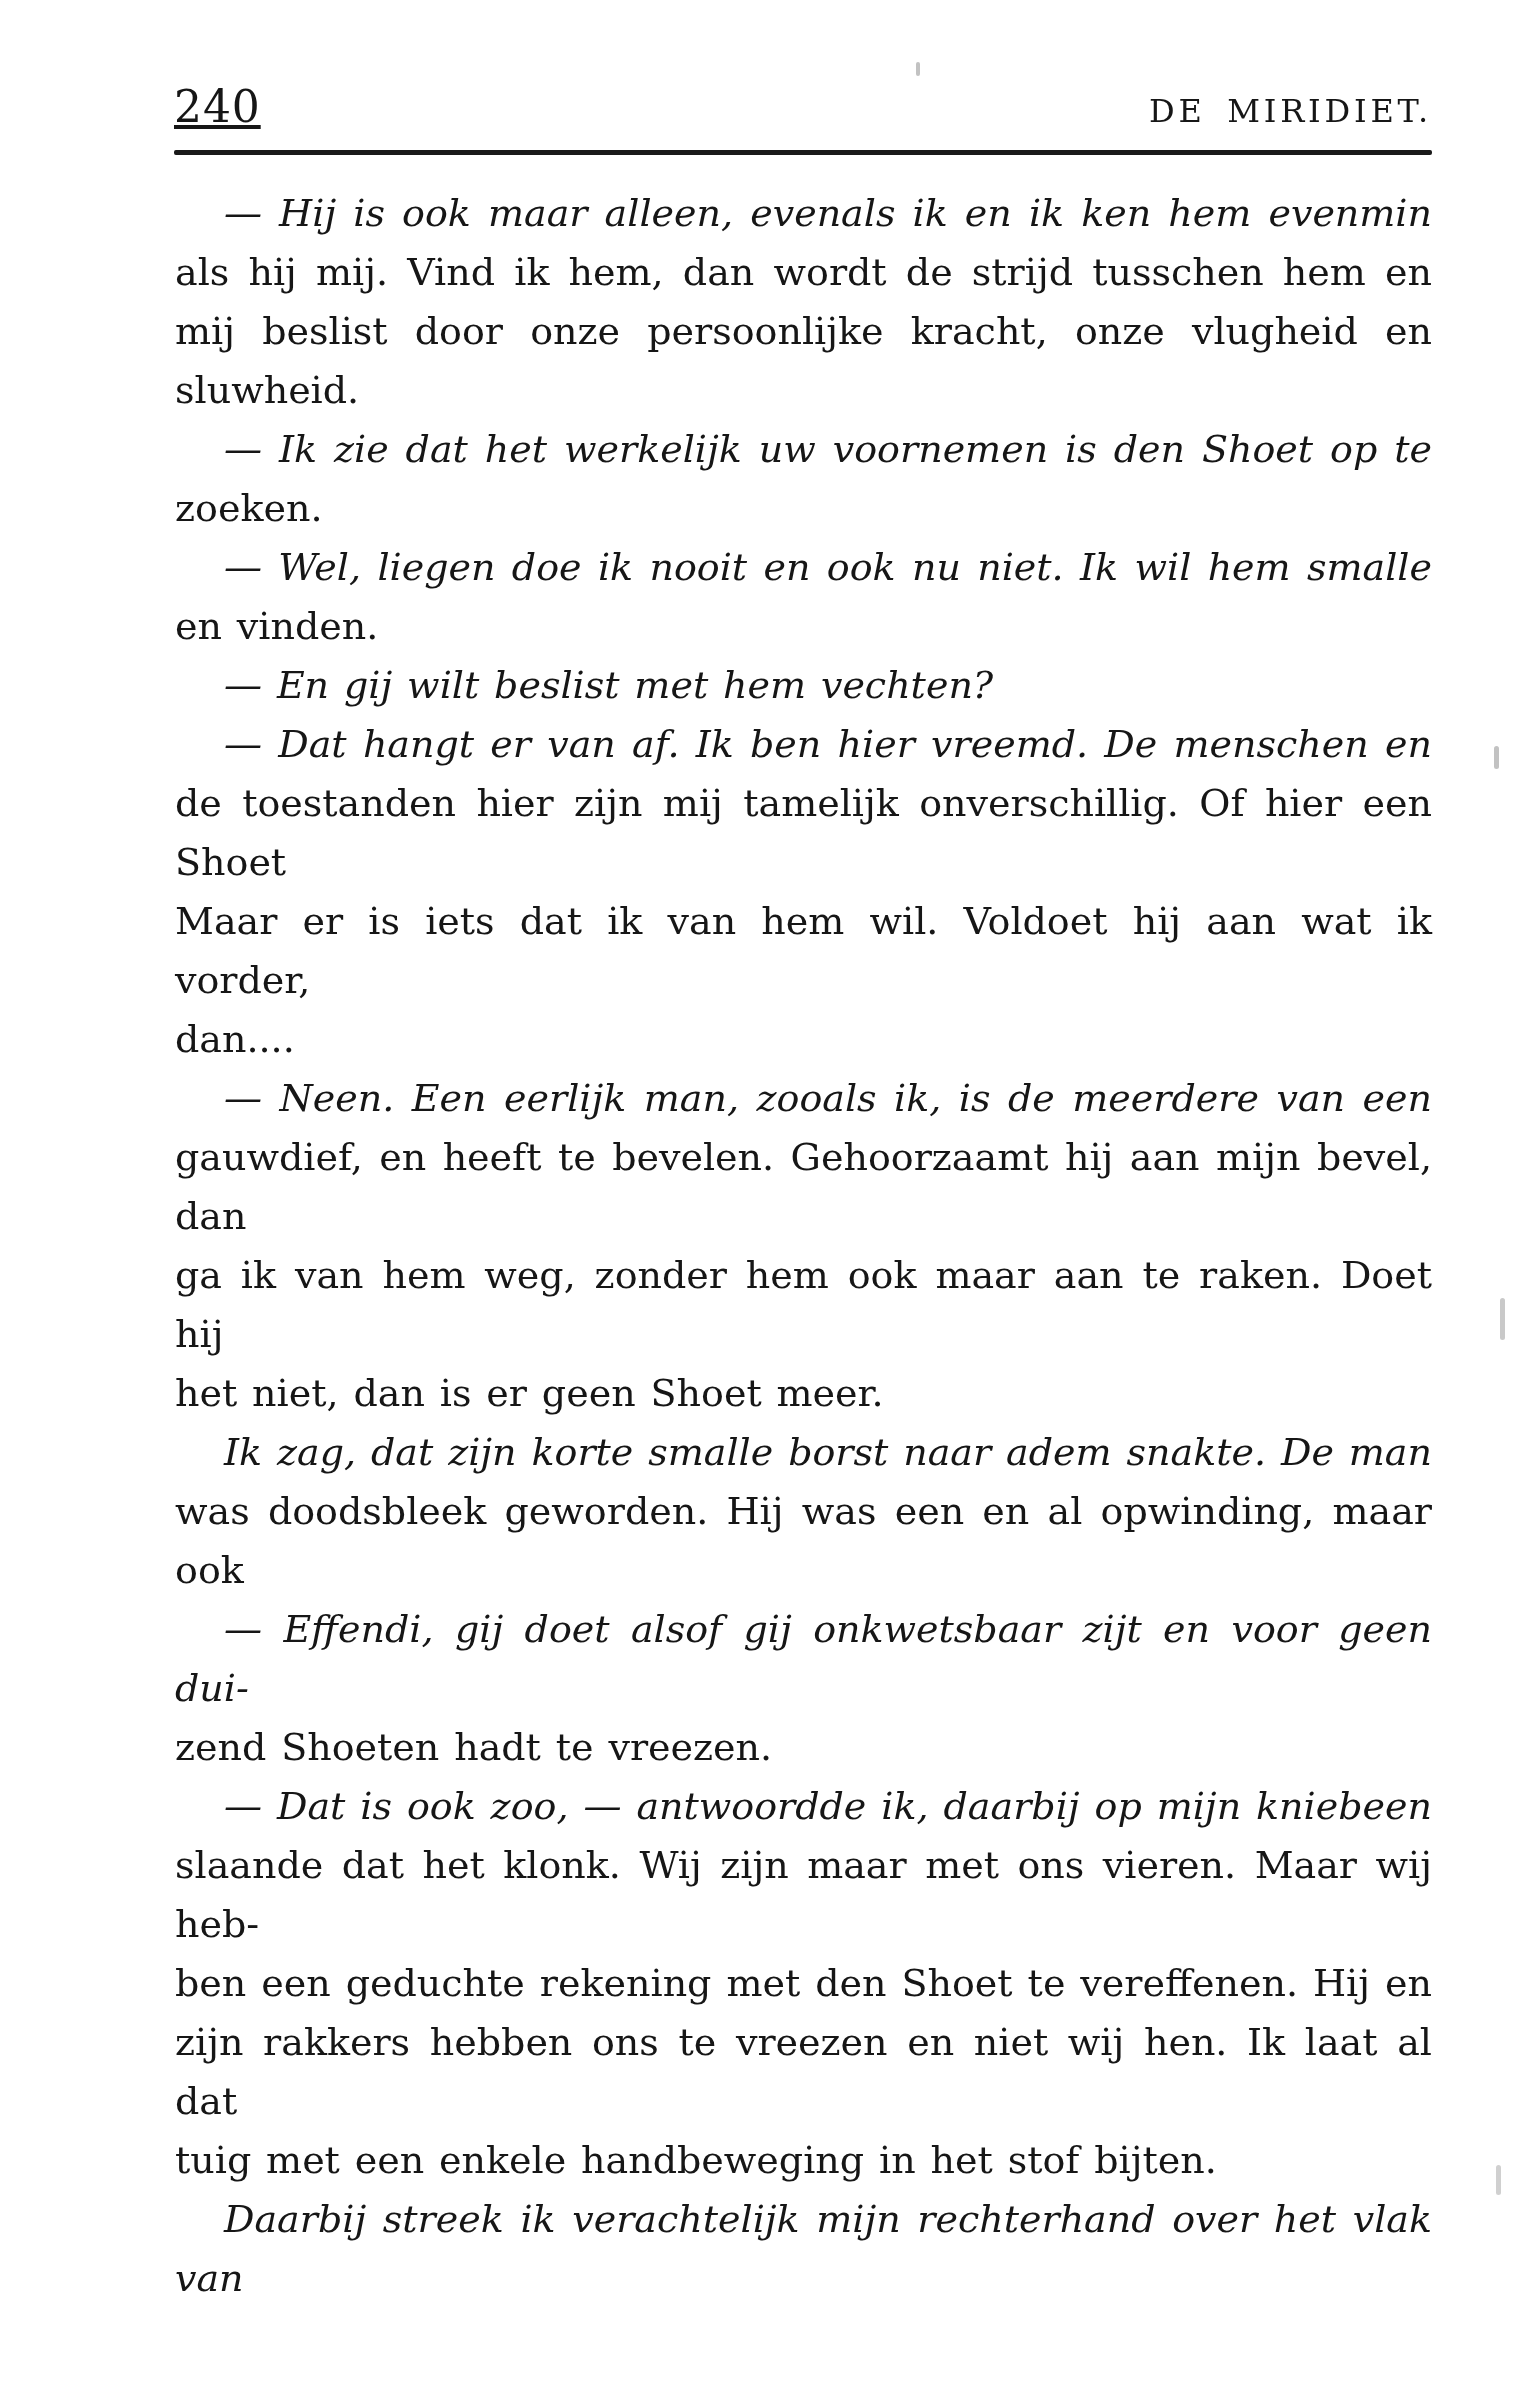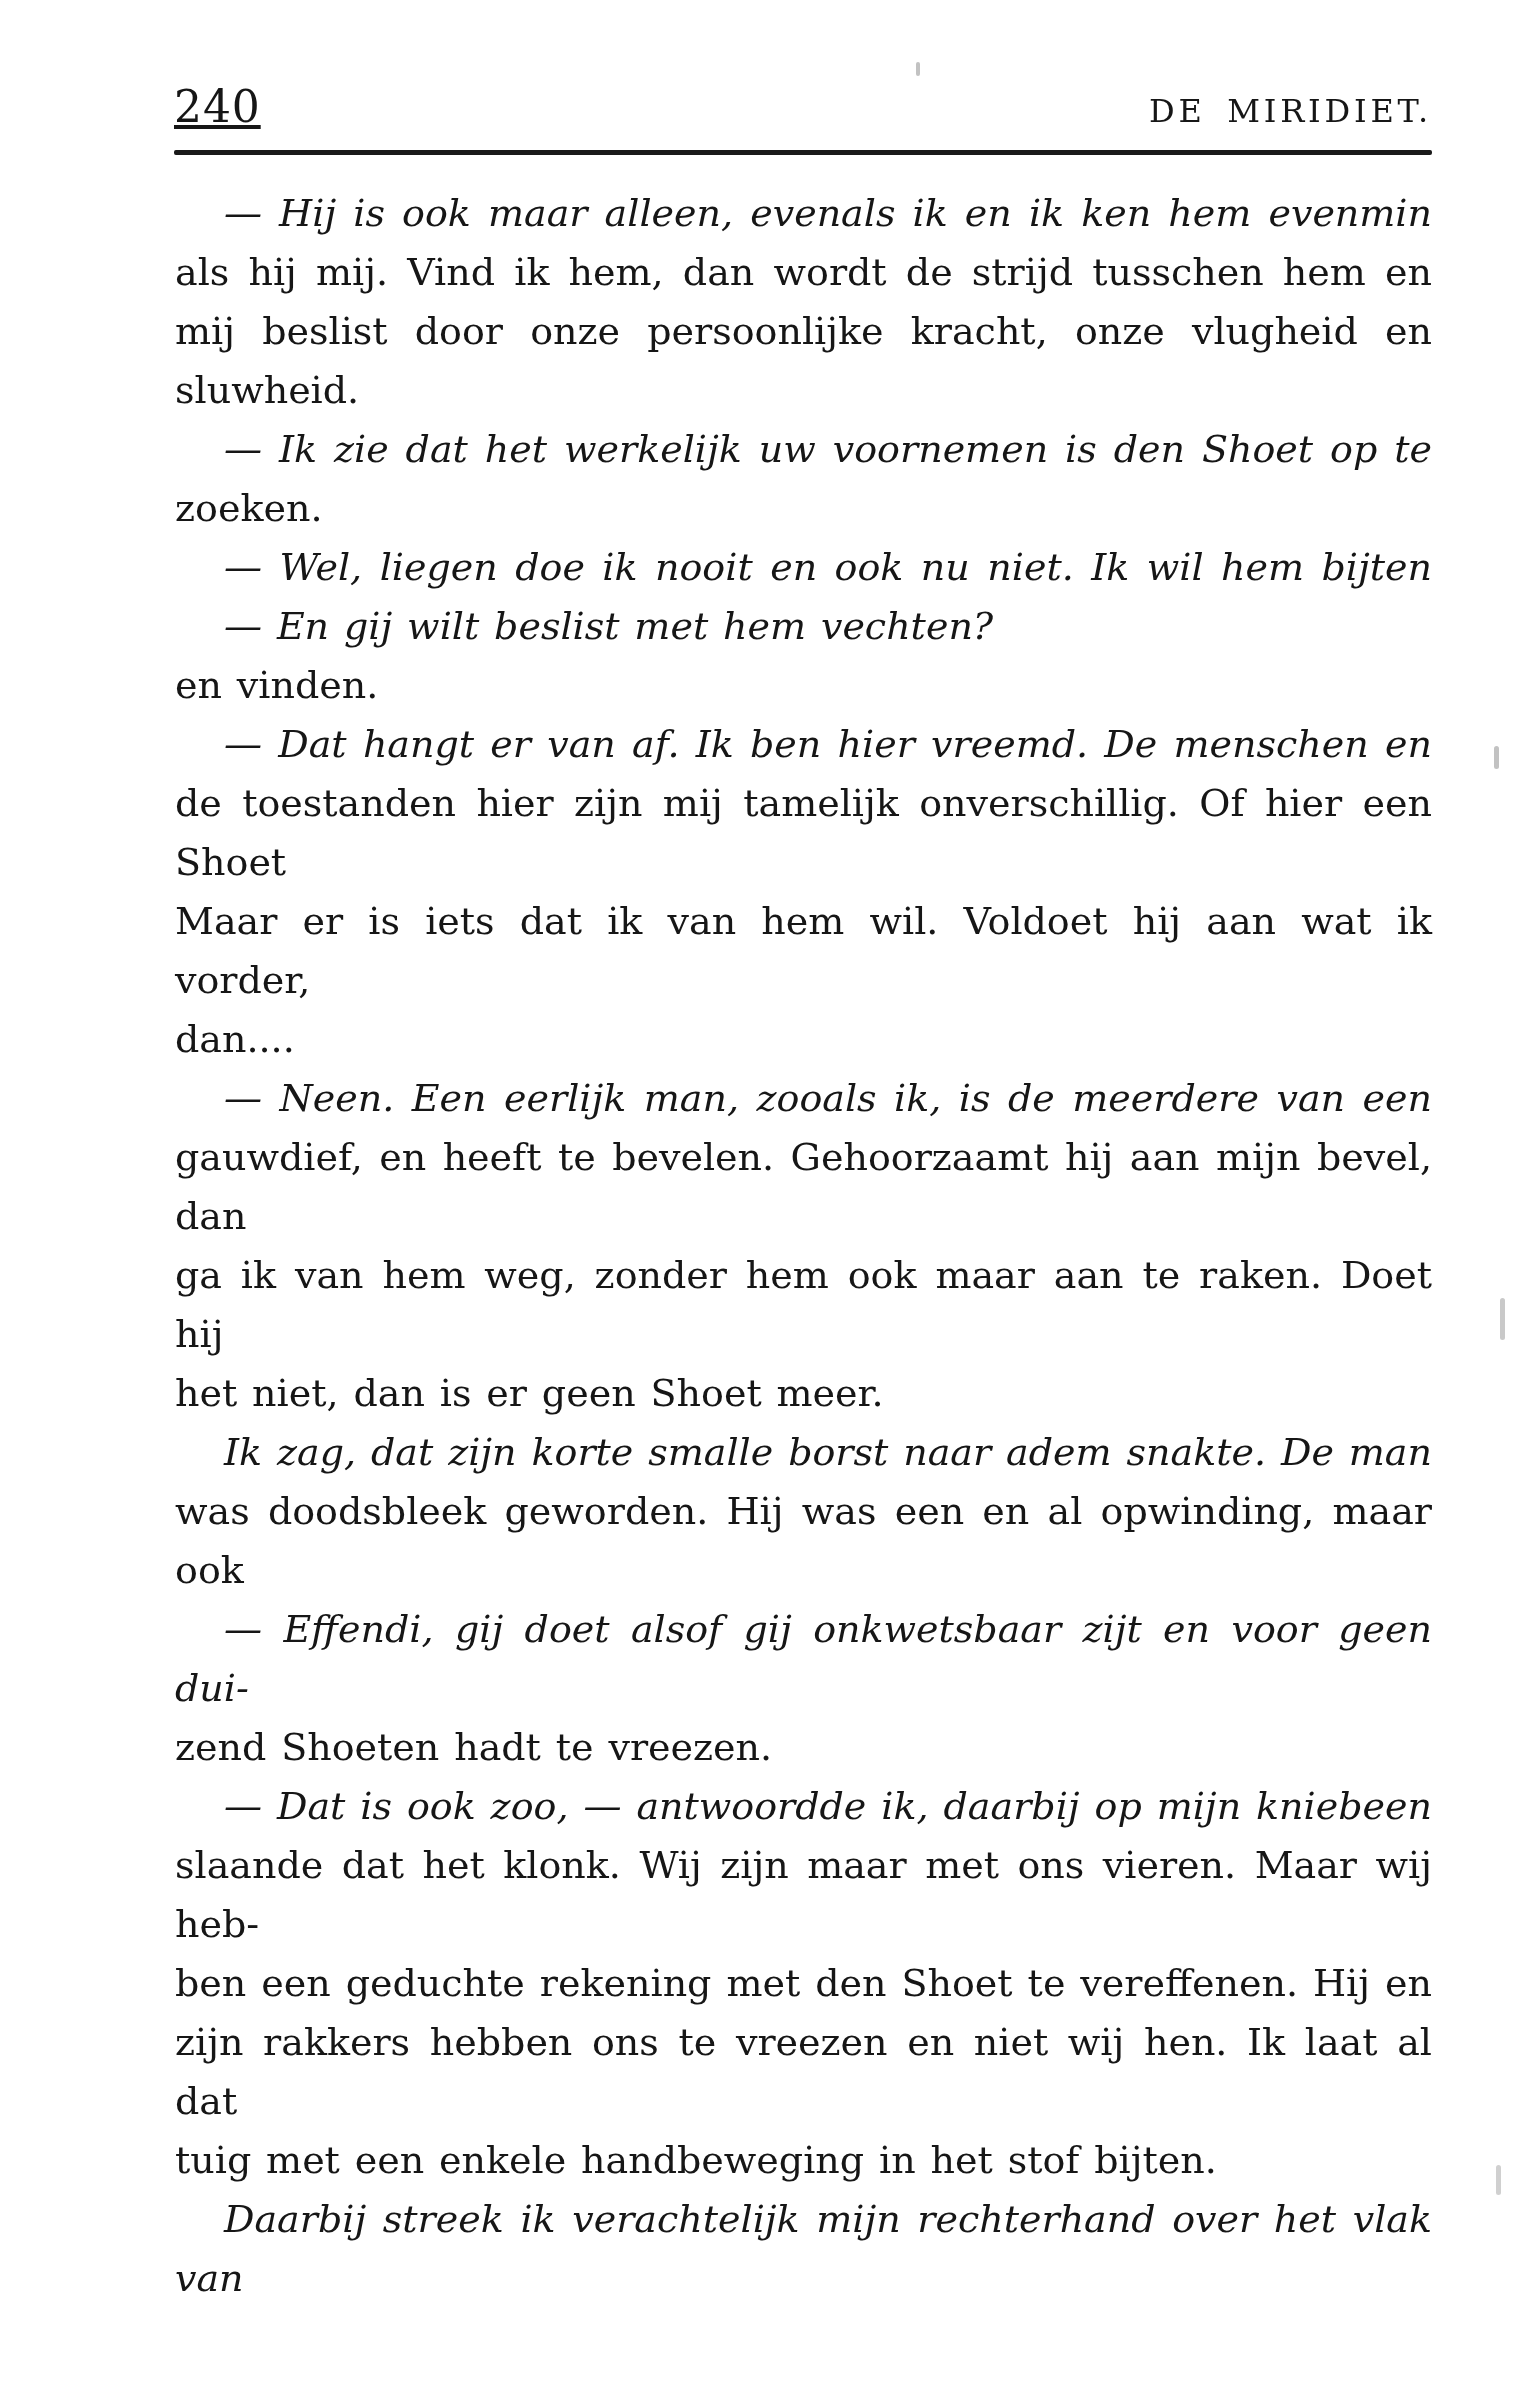--- a/index.html
+++ b/index.html
@@ -87,23 +87,23 @@
   <div class="header-title">DE MIRIDIET.</div>
 
   <div class="rule"></div>
 
   <div class="text-block">
       <div class="line indent just">— Hij is ook maar alleen, evenals ik en ik ken hem evenmin</div>
       <div class="line just">als hij mij. Vind ik hem, dan wordt de strijd tusschen hem en</div>
       <div class="line just">mij beslist door onze persoonlijke kracht, onze vlugheid en sluwheid.</div>
       <div class="line indent just">— Ik zie dat het werkelijk uw voornemen is den Shoet op te</div>
       <div class="line">zoeken.</div>
-      <div class="line indent just">— Wel, liegen doe ik nooit en ook nu niet. Ik wil hem bijten</div>
+      <div class="line indent just">— Wel, liegen doe ik nooit en ook nu niet. Ik wil hem smalle</div>
+      <div class="line">en vinden.</div>
       <div class="line indent">— En gij wilt beslist met hem vechten?</div>
-      <div class="line">en vinden.</div>
       <div class="line indent just">— Dat hangt er van af. Ik ben hier vreemd. De menschen en</div>
       <div class="line just">de toestanden hier zijn mij tamelijk onverschillig. Of hier een Shoet</div>
       <div class="line just">Maar er is iets dat ik van hem wil. Voldoet hij aan wat ik vorder,</div>
       <div class="line">dan....</div>
       <div class="line indent just">— Neen. Een eerlijk man, zooals ik, is de meerdere van een</div>
       <div class="line just">gauwdief, en heeft te bevelen. Gehoorzaamt hij aan mijn bevel, dan</div>
       <div class="line just">ga ik van hem weg, zonder hem ook maar aan te raken. Doet hij</div>
       <div class="line">het niet, dan is er geen Shoet meer.</div>
       <div class="line indent just">Ik zag, dat zijn korte smalle borst naar adem snakte. De man</div>
       <div class="line just">was doodsbleek geworden. Hij was een en al opwinding, maar ook</div>

